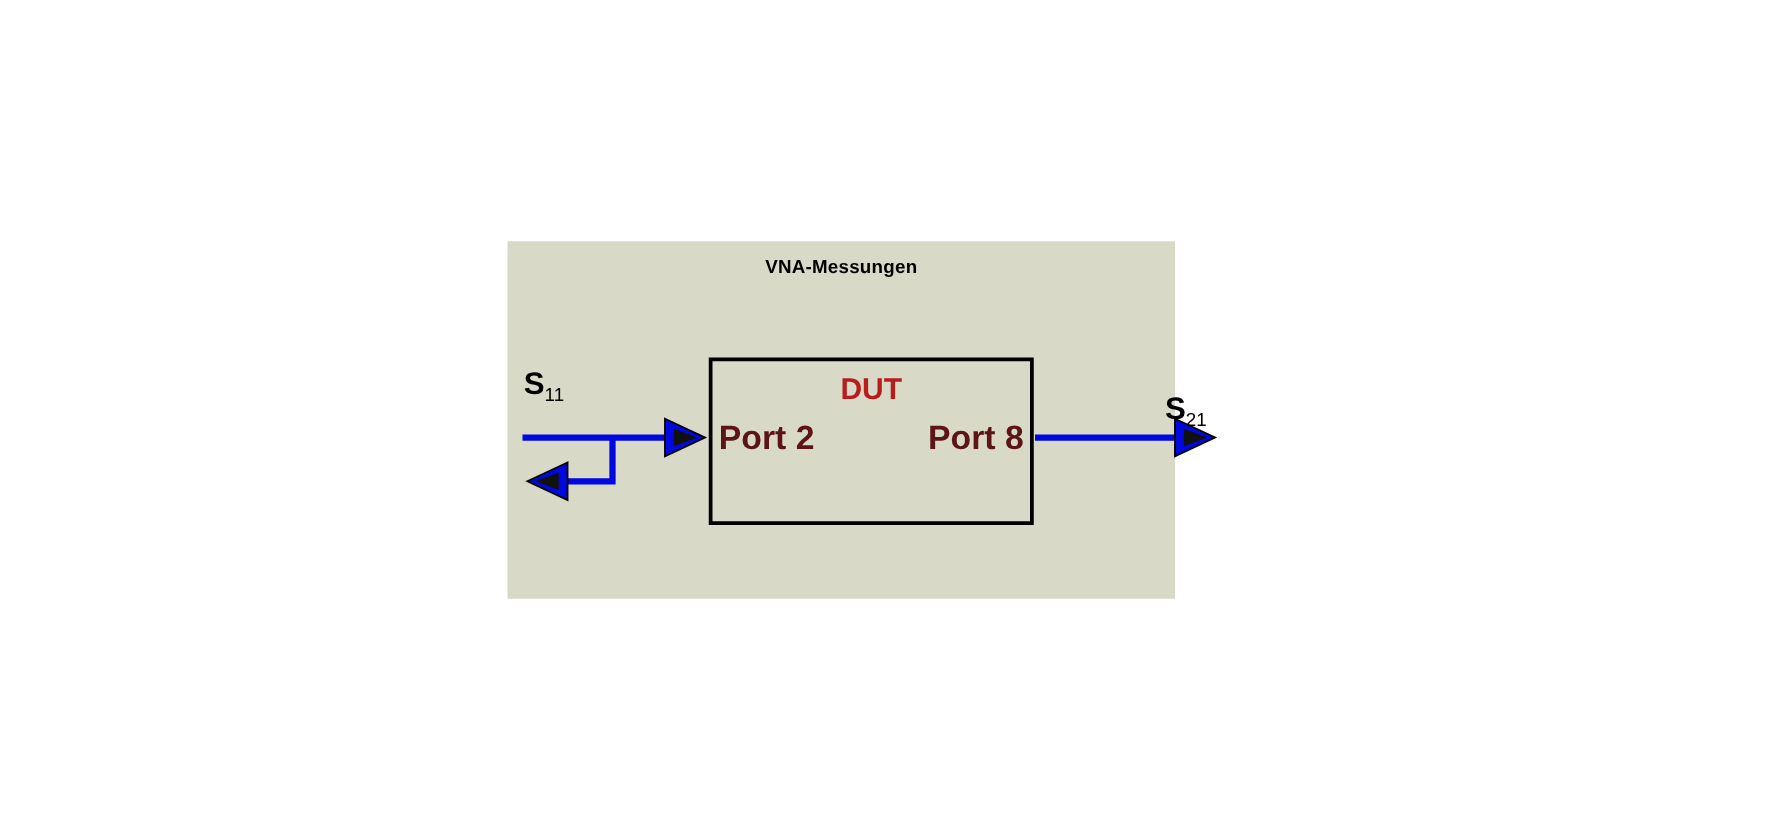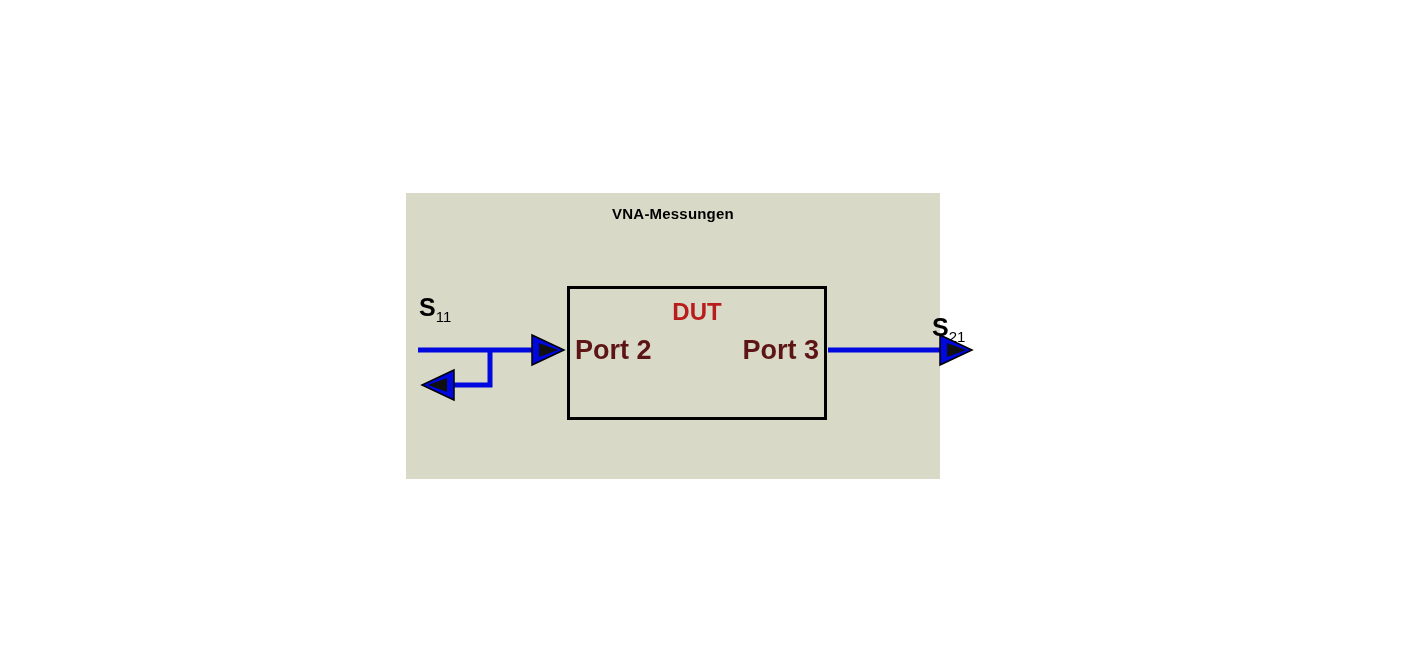--- a/index.html
+++ b/index.html
@@ -97,21 +97,21 @@
 <body>
 
 <div class="canvas">
   <div class="panel">
 
     <div class="panel-title">VNA-Messungen</div>
 
     <div class="dut-box">
       <div class="dut-label">DUT</div>
       <div class="port port1">Port 2</div>
-      <div class="port port2">Port 3</div>
+      <div class="port port2">Port 8</div>
     </div>
 
     <div class="slabel s11">
       <span>S</span><sub>11</sub>
     </div>
 
     <div class="slabel s21">
       <span>S</span><sub>21</sub>
     </div>
   </div>

